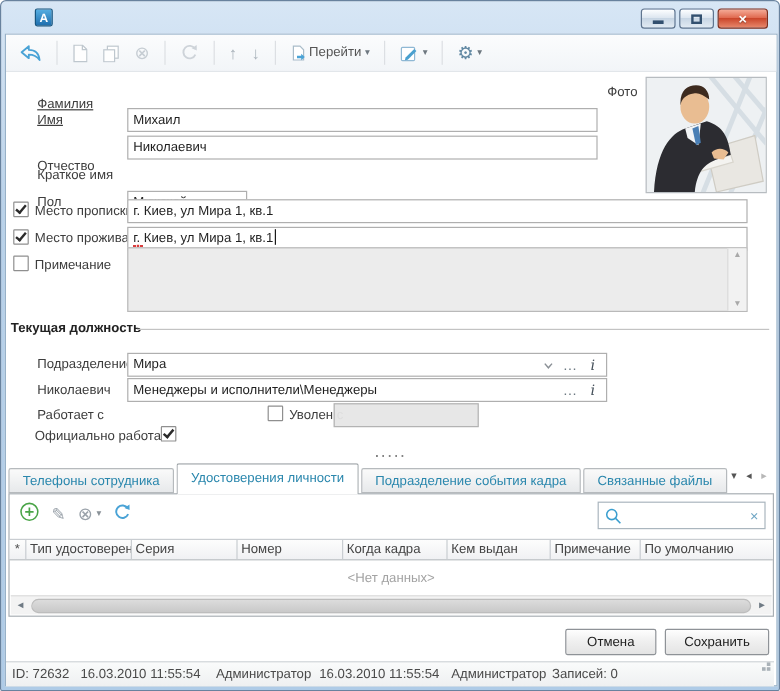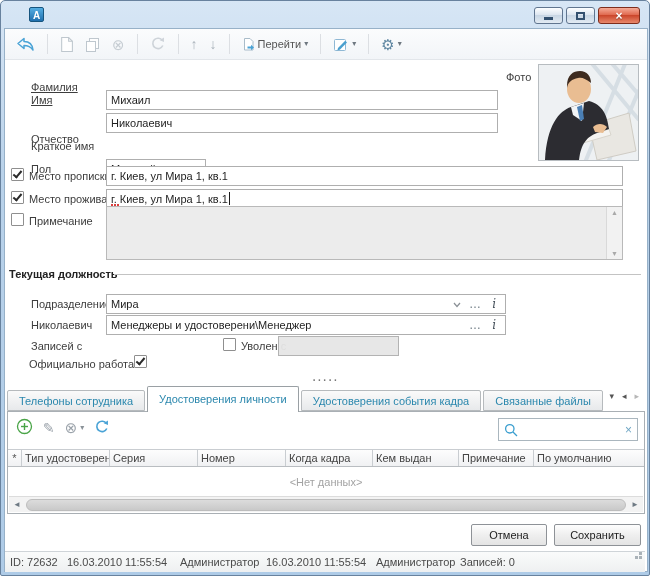--- a/index.html
+++ b/index.html
@@ -241,41 +241,41 @@
         <svg width="8" height="6" viewBox="0 0 8 6">
           <polyline points="1,1 4,4.5 7,1" fill="none" stroke="#8a9096" stroke-width="1.2"></polyline>
         </svg>
       </span>
     <span class="fieldbtn" style="right:24px">…</span>
     <span class="fieldbtn info-i" style="right:9px">i</span>
   </div>
 
   <div class="lbl" style="left:30px;top:318px">Николаевич</div>
   <div class="tbox" style="left:105px;top:314px;width:400px">
-    <span>Менеджеры и удостоверени\Менеджер</span>
+    <span>Менеджеры и исполнители\Менеджеры</span>
     <span class="fieldbtn" style="right:24px">…</span>
     <span class="fieldbtn info-i" style="right:9px">i</span>
   </div>
 
-  <div class="lbl" style="left:30px;top:339px">Записей с</div>
+  <div class="lbl" style="left:30px;top:339px">Работает с</div>
   <div class="cb" style="left:222px;top:337px"></div>
   <div class="lbl" style="left:240px;top:339px">Уволен с</div>
   <input class="tbox dis" style="left: 277px; top: 335px; width: 121px;" disabled="" value="">
 
   <div class="lbl" style="left:28px;top:357px">Официально работает</div>
   <div class="cb" style="left:133px;top:354px">
       <span class="tick"></span>
     </div>
 
   <div class="splitter">·····</div>
 
   <div class="tabs">
     <div class="tab">Телефоны сотрудника</div>
     <div class="tab active">Удостоверения личности</div>
-    <div class="tab">Удостоверения события кадра</div>
+    <div class="tab">Подразделение события кадра</div>
     <div class="tab">Связанные файлы</div>
   </div>
   <div class="tab-arrows">
     <span>▾</span>
     <span>◂</span>
     <span class="dim">▸</span>
   </div>
 
   <div class="panel">
     <div class="gtb">

